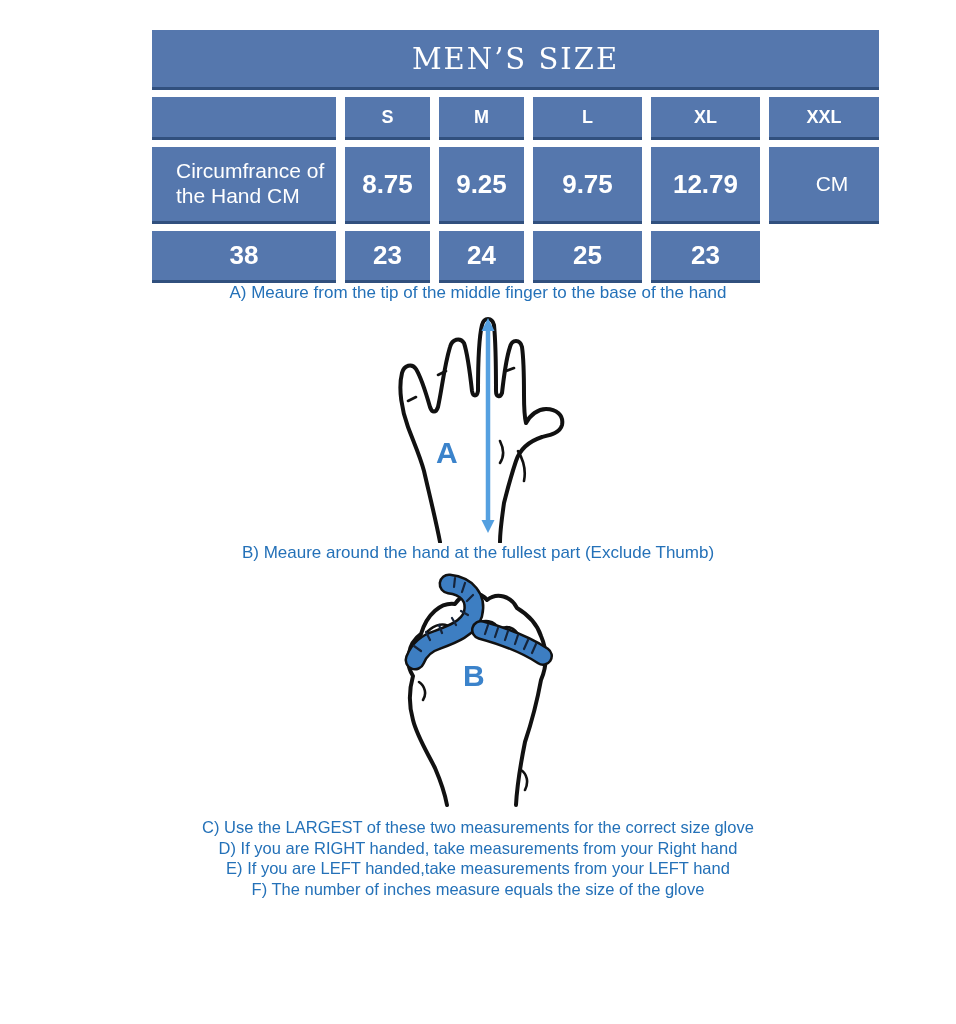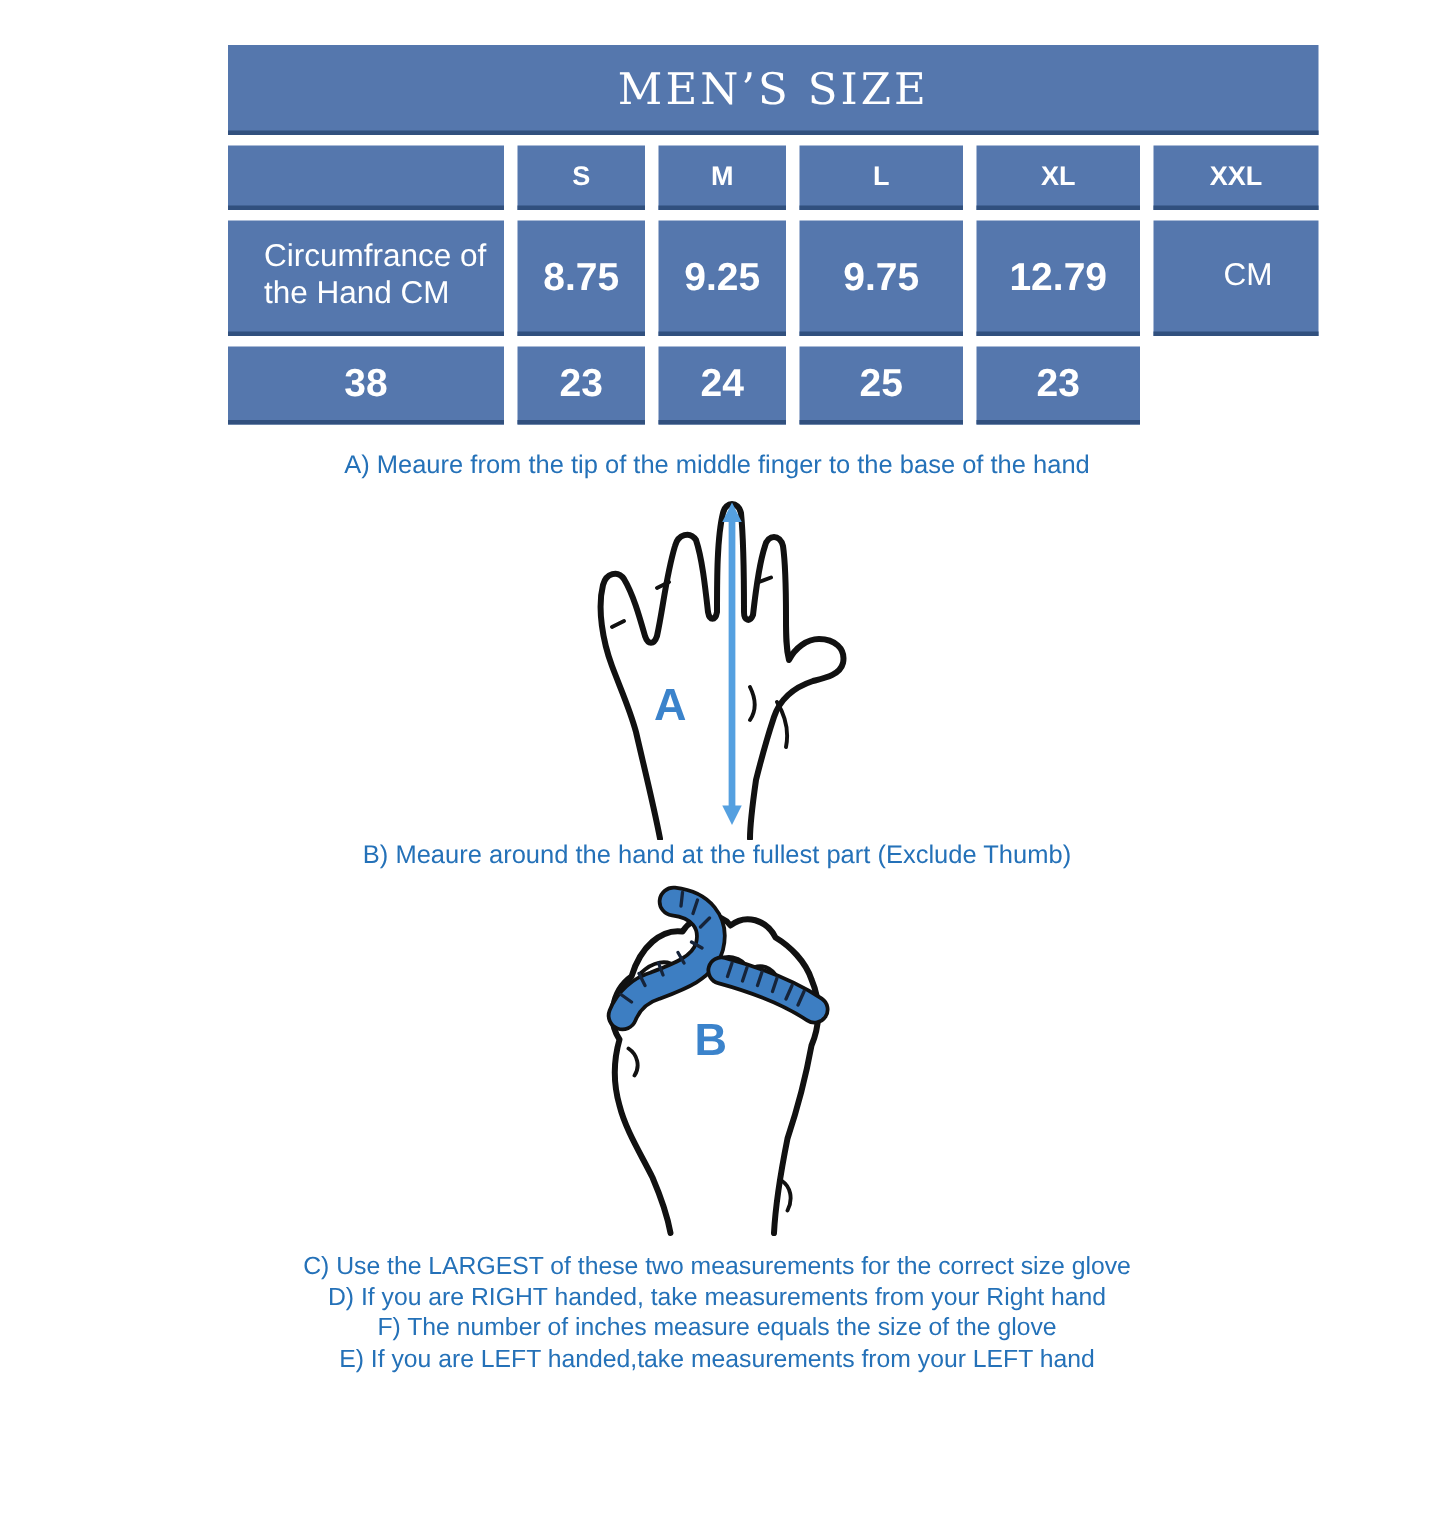--- a/index.html
+++ b/index.html
@@ -62,21 +62,21 @@
     justify-content: center;
     padding-left: 16px;
   }
   
   .note {
     color: #2471b8;
     font-size: 17px;
     text-align: center;
     width: 956px;
   }
-  .note-a { margin-top: 17px; }
+  .note-a { }
   .note-b { }
   .notes-bottom {
     margin-top: 10px;
     line-height: 20.5px;
     font-size: 16.5px;
   }
   
   .diagram {
     display: block;
     margin: 0 auto;
@@ -202,15 +202,15 @@
     <path d="M 72 6 L 71 15 M 82 11 L 79 20 M 90 23 L 84 29 M 85 43 L 78 39 M 73 53 L 69 46
              M 59 61 L 56 53 M 47 68 L 43 60 M 38 79 L 31 74
              M 105 53 L 102 62 M 115 56 L 112 65 M 125 59 L 122 68 M 135 63 L 132 72 M 145 68 L 141 77 M 153 72 L 149 81" stroke="#16243a" stroke-width="2.2" fill="none" stroke-linecap="round"></path>
   </g>
   <text class="diagram-letter" x="80" y="114" fill="#3b83cb">B</text>
 </svg>
 
 <div class="note notes-bottom">
   <div>C) Use the LARGEST of these two measurements for the correct size glove</div>
   <div>D) If you are RIGHT handed, take measurements from your Right hand</div>
+  <div>E) If you are LEFT handed,take measurements from your LEFT hand</div>
   <div>F) The number of inches measure equals the size of the glove</div>
-  <div>E) If you are LEFT handed,take measurements from your LEFT hand</div>
 </div>
 
 </body></html>

